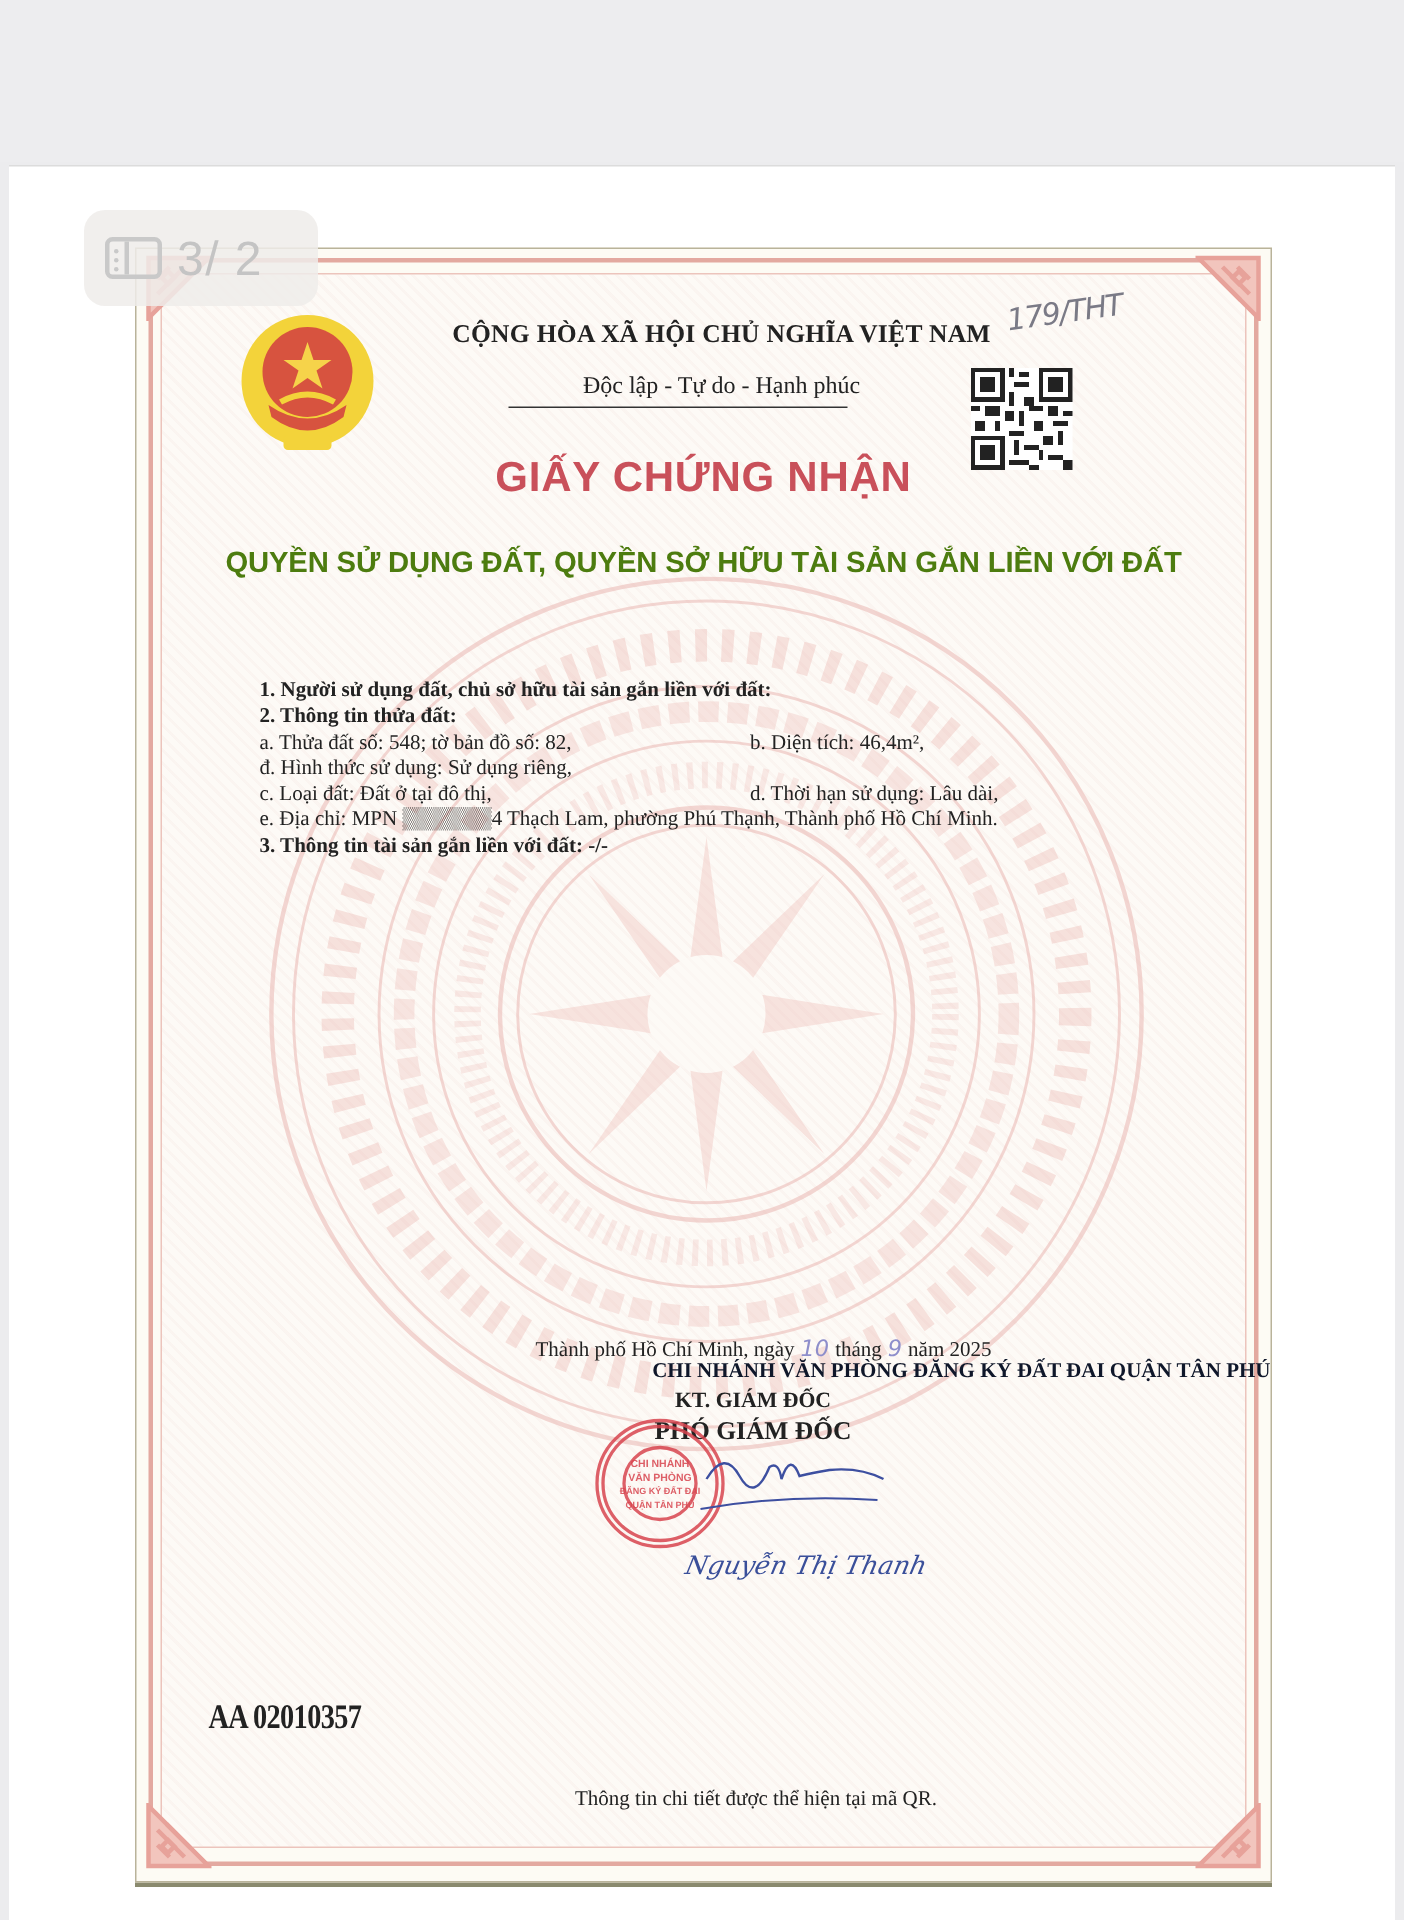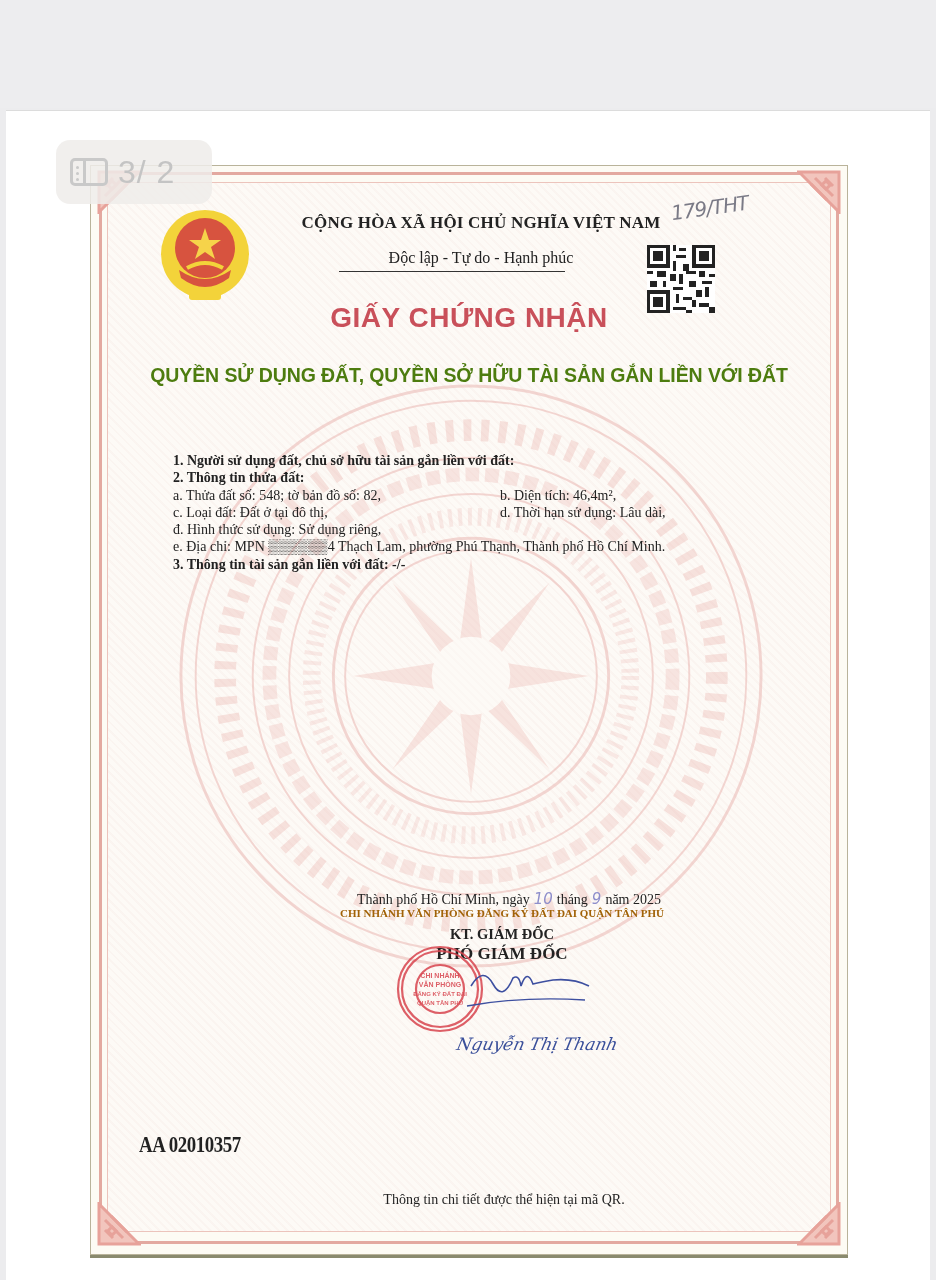--- a/index.html
+++ b/index.html
@@ -96,22 +96,22 @@
   .details { position: absolute; left: 82px; top: 286px; width: 560px; font-size: 14px; color: #222; line-height: 17.3px; }
   .details .row { position: relative; height: 17.3px; white-space: nowrap; }
   .details .bold { font-weight: bold; }
   .details .col-b { position: absolute; left: 327px; top: 0; }
 
   .date-line {
     position: absolute; left: 266px; top: 724px; font-size: 14px; color: #222; white-space: nowrap;
   }
   .date-line .hand { font-family: "DejaVu Sans", sans-serif; font-style: italic; color: #8e8ecb; font-size: 15px; padding: 0 4px; }
   .office-name {
-    position: absolute; left: 0; right: 0; top: 741px; padding-left: 66px; text-align: center;
-    font-size: 11px; font-weight: bold; color: #a16207;
+    position: absolute; left: 0; right: 0; top: 741px; padding-left: 66px; text-align: right;
+    font-size: 14px; font-weight: bold; color: #0f172a;
   }
   .signer-role-1 { position: absolute; left: 0; right: 0; top: 760px; padding-left: 66px; text-align: center; font-size: 14.5px; font-weight: bold; color: #222; }
   .signer-role-2 { position: absolute; left: 0; right: 0; top: 778px; padding-left: 66px; text-align: center; font-size: 17px; font-weight: bold; color: #222; }
 
   .stamp { position: absolute; left: 304px; top: 778px; width: 90px; height: 90px; }
   .stamp svg { width: 100%; height: 100%; }
   .signature { position: absolute; left: 372px; top: 790px; width: 130px; height: 70px; }
   .signature svg { width: 100%; height: 100%; }
   .signer-name {
     position: absolute; left: 366px; top: 868px; font-family: "DejaVu Serif", serif; font-style: italic;
@@ -258,25 +258,25 @@
     <div class="doc-title">GIẤY CHỨNG NHẬN</div>
     <div class="doc-subtitle">QUYỀN SỬ DỤNG ĐẤT, QUYỀN SỞ HỮU TÀI SẢN GẮN LIỀN VỚI ĐẤT</div>
 
     <div class="details">
       <div class="row bold">1. Người sử dụng đất, chủ sở hữu tài sản gắn liền với đất:</div>
       <div class="row bold">2. Thông tin thửa đất:</div>
       <div class="row">
         <span>a. Thửa đất số: 548; tờ bản đồ số: 82,</span>
         <span class="col-b">b. Diện tích: 46,4m²,</span>
       </div>
+      <div class="row">đ. Hình thức sử dụng: Sử dụng riêng,</div>
       <div class="row">
         <span>c. Loại đất: Đất ở tại đô thị,</span>
         <span class="col-b">d. Thời hạn sử dụng: Lâu dài,</span>
       </div>
-      <div class="row">đ. Hình thức sử dụng: Sử dụng riêng,</div>
       <div class="row">e. Địa chỉ: MPN ▒▒▒▒▒▒4 Thạch Lam, phường Phú Thạnh, Thành phố Hồ Chí Minh.</div>
       <div class="row bold">3. Thông tin tài sản gắn liền với đất: -/-</div>
     </div>
 
     <div class="date-line">
       <span>Thành phố Hồ Chí Minh, ngày</span><span class="hand">10</span><span>tháng</span><span class="hand">9</span><span>năm 2025</span>
     </div>
     <div class="office-name">CHI NHÁNH VĂN PHÒNG ĐĂNG KÝ ĐẤT ĐAI QUẬN TÂN PHÚ</div>
     <div class="signer-role-1">KT. GIÁM ĐỐC</div>
     <div class="signer-role-2">PHÓ GIÁM ĐỐC</div>

